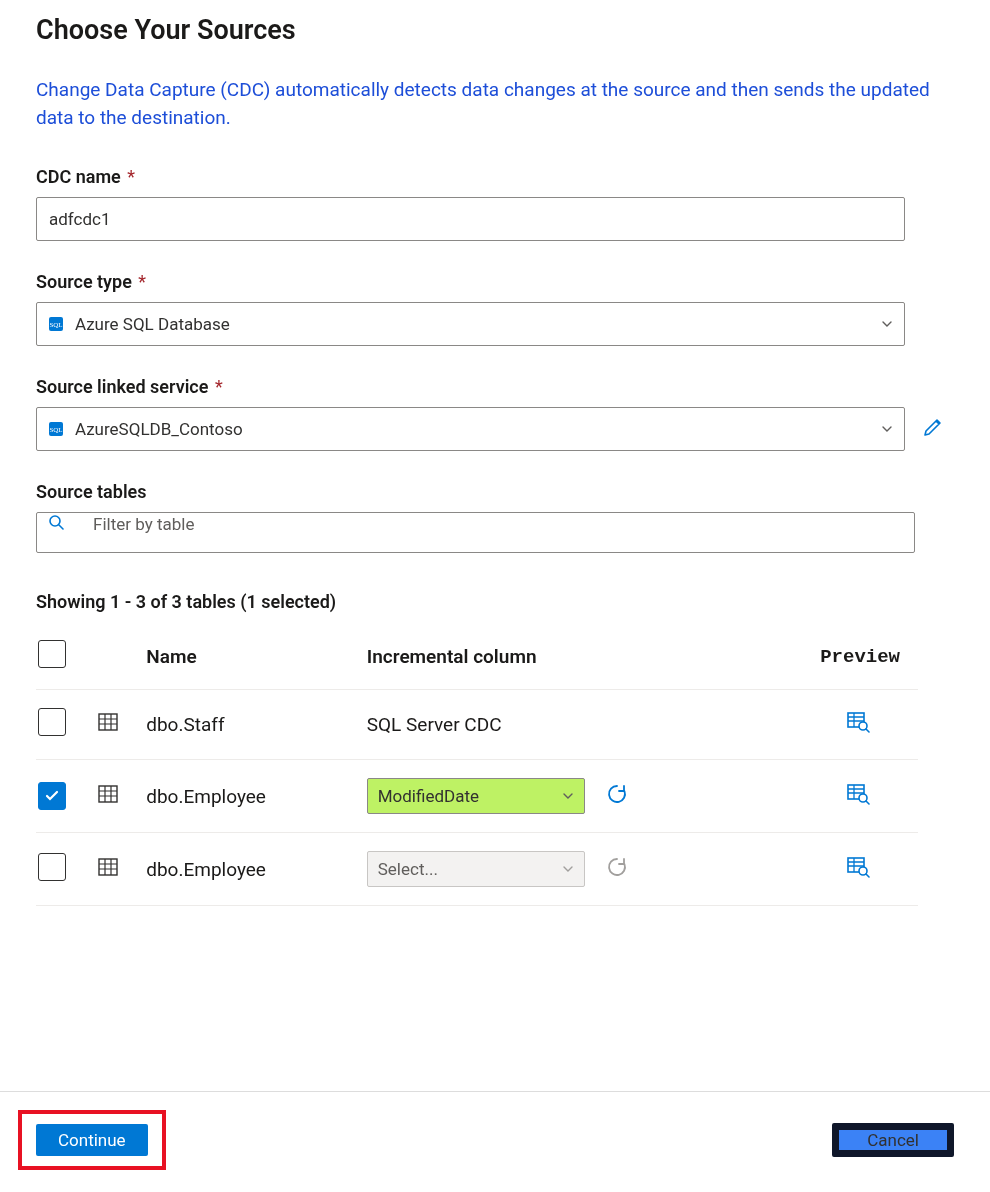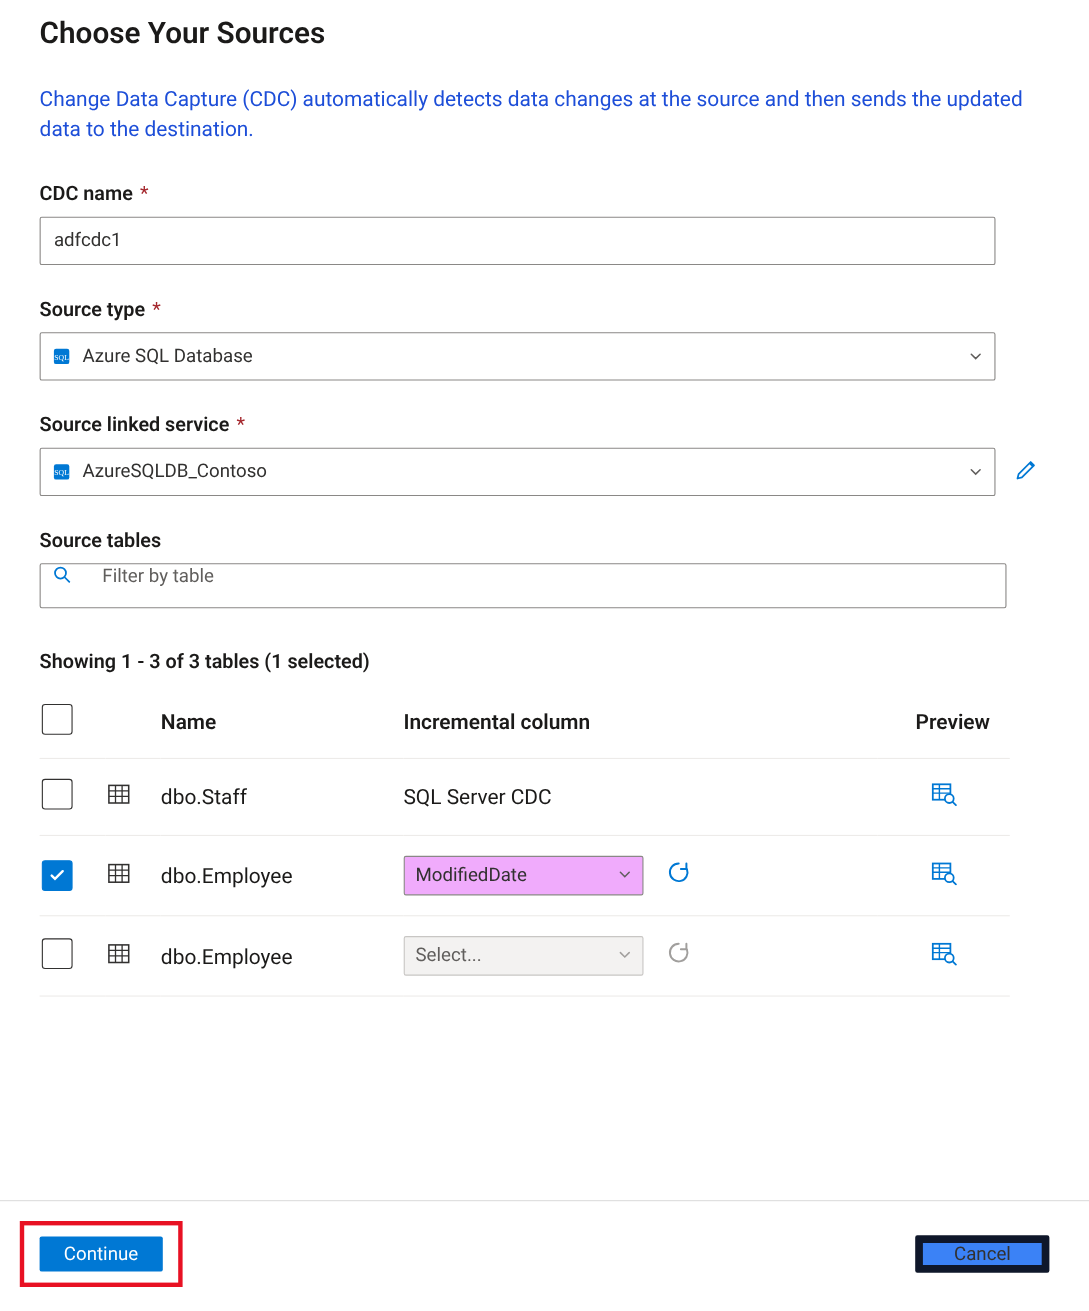--- a/index.html
+++ b/index.html
@@ -96,39 +96,39 @@
     padding: 18px 0;
     border-bottom: 1px solid #edebe9;
     font-size: 19px; color:#1b1a19;
     vertical-align: middle;
   }
   .col-check { width: 60px; }
   .col-icon  { width: 50px; }
   .col-name  { width: 220px; }
   .col-inc   { width: 430px; }
   .col-prev  { width: 120px; text-align:right; }
-  table.tbl th.col-prev { text-align: right; padding-right: 18px;}
+  table.tbl th.col-prev { text-align: right; padding-right: 18px; font-family: Liberation Mono, monospace;}
   table.tbl td.col-prev { text-align: center; }
   .chk {
     width: 28px; height: 28px;
     border: 1.5px solid #323130; border-radius: 3px;
     display:inline-flex; align-items:center; justify-content:center;
     background:#fff; cursor:pointer;
     margin-left: 2px;
   }
   .chk.checked { background:#0078d4; border-color:#0078d4; }
   .chk.checked svg { display:block; }
   .chk svg { display:none; }
   .tbl-icon { display:inline-flex; }
   .mini-select {
     width: 218px; height: 36px;
     border: 1px solid #8a8886; border-radius: 2px;
     display:inline-flex; align-items:center; justify-content:space-between;
     padding: 0 10px; font-size:17px; color:#323130;
-    background:#f0abfc; cursor:pointer;
+    background:#bef264; cursor:pointer;
   }
   .mini-select.disabled { background:#f3f2f1; color:#605e5c; border-color:#c8c6c4; }
   .refresh-btn {
     display:inline-flex; width:28px; height:28px;
     align-items:center; justify-content:center;
     margin-left: 14px; cursor:pointer;
     vertical-align: middle;
   }
   .refresh-btn.disabled { cursor:default; }
   .preview-btn { display:inline-flex; cursor:pointer; }

